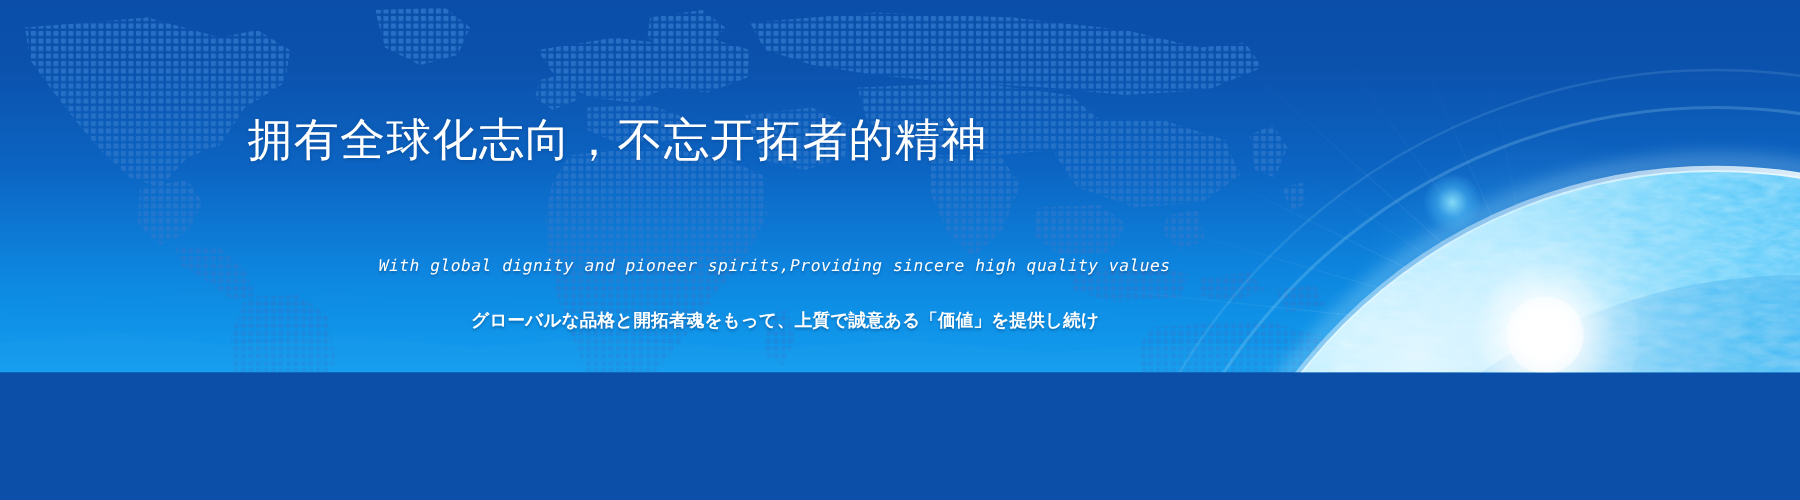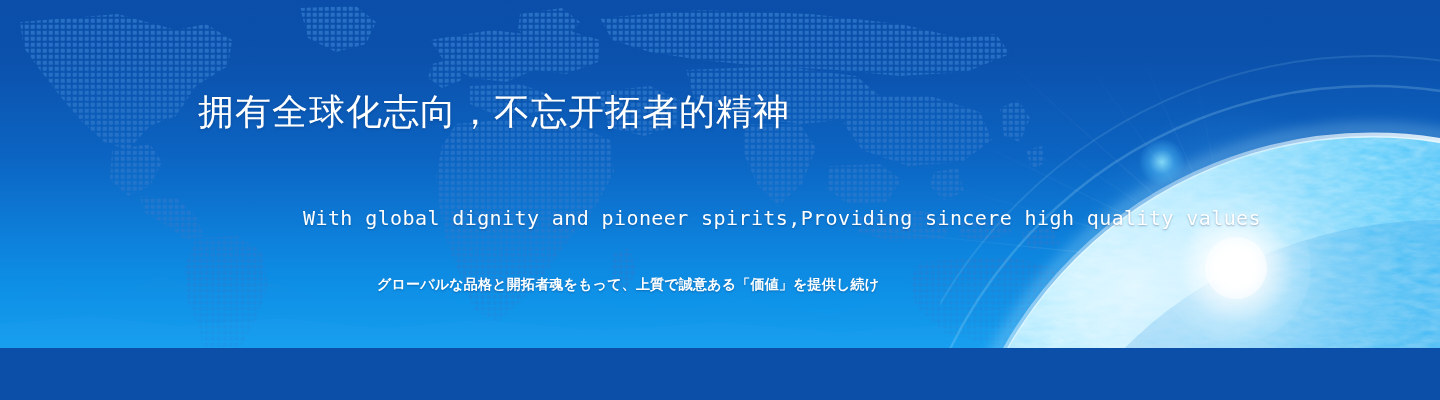--- a/index.html
+++ b/index.html
@@ -2,21 +2,21 @@
 <html><head>
 <meta charset="utf-8">
 <title>Corporate Philosophy Banner</title>
 <style>
   html,body{margin:0;padding:0;background:#0b4fa8;}
   *{box-sizing:border-box;}
 
   #banner{
     position:relative;
     width:1440px;
-    height:348px;
+    height:298px;
     overflow:hidden;
     font-family:"Liberation Sans", sans-serif;
     background:linear-gradient(180deg,
        #0a4ea9 0%,
        #0b52ad 18%,
        #0c64c2 45%,
        #0d82dc 70%,
        #0e95ea 88%,
        #13a2f2 100%);
     padding-left:48px;
@@ -92,28 +92,29 @@
     white-space:nowrap;
     text-shadow:0 1px 3px rgba(0,40,90,.30);
   }
   #headline-1{left:198px; top:94px;}
   #headline-2{left:366px; top:138px;}
 
   #subtitle-en{
     position:absolute; left:303px; top:206px;
     color:#ffffff;
     font-family:"DejaVu Sans Mono", "Liberation Mono", monospace;
-    font-size:20px;
+    font-size:13px;
     letter-spacing:.4px;
     white-space:nowrap;
     text-shadow:0 1px 2px rgba(0,40,90,.35);
+    font-style:italic;
   }
 
   #subtitle-ja{
-    position:absolute; left:377px; top:276px;
+    position:absolute; left:377px; top:248px;
     color:#ffffff;
     font-family:Liberation Mono, monospace;
     font-size:14px;
     font-weight:bold;
     letter-spacing:.2px;
     white-space:nowrap;
     text-shadow:0 1px 2px rgba(0,40,90,.35);
   }
 </style>
 </head>

